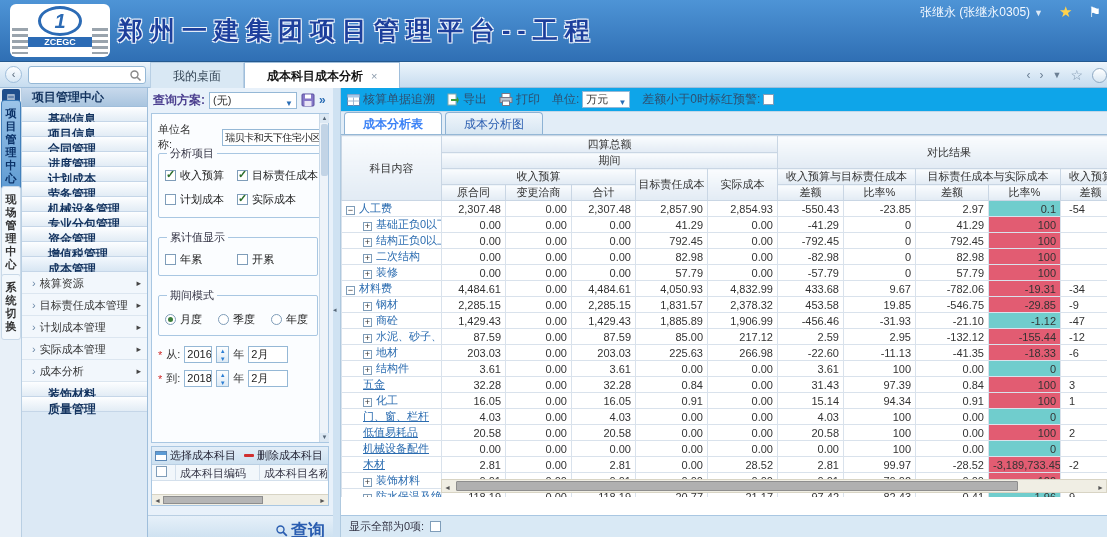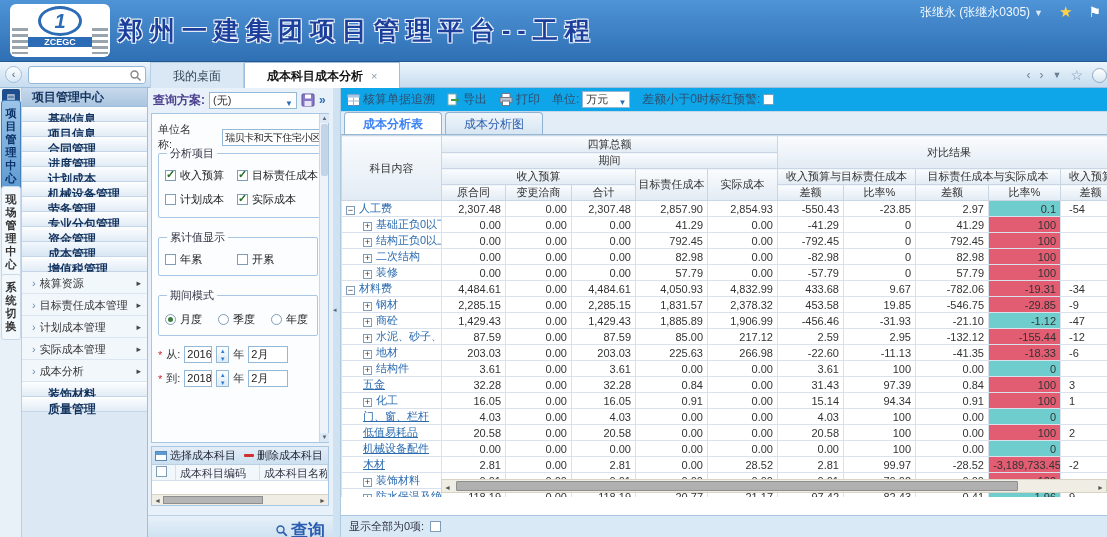--- a/index.html
+++ b/index.html
@@ -226,26 +226,26 @@
     </div>
 
   <div id="menu">
     <div class="menu-header">项目管理中心</div>
     <div>
         <div class="menu-item item">基础信息</div>
         <div class="menu-item item">项目信息</div>
         <div class="menu-item item">合同管理</div>
         <div class="menu-item item">进度管理</div>
         <div class="menu-item item">计划成本</div>
+        <div class="menu-item item">劳务管理</div>
         <div class="menu-item item">机械设备管理</div>
-        <div class="menu-item item">劳务管理</div>
         <div class="menu-item item">专业分包管理</div>
         <div class="menu-item item">资金管理</div>
+        <div class="menu-item item">增值税管理</div>
         <div class="menu-item item-active">成本管理</div>
-        <div class="menu-item item">增值税管理</div>
         <div class="menu-item sub"><span class="sub-prefix">›</span><span>核算资源</span><span class="sub-arrow">▸</span></div>
         <div class="menu-item sub"><span class="sub-prefix">›</span><span>目标责任成本管理</span><span class="sub-arrow">▸</span></div>
         <div class="menu-item sub"><span class="sub-prefix">›</span><span>计划成本管理</span><span class="sub-arrow">▸</span></div>
         <div class="menu-item sub"><span class="sub-prefix">›</span><span>实际成本管理</span><span class="sub-arrow">▸</span></div>
         <div class="menu-item sub"><span class="sub-prefix">›</span><span>成本分析</span><span class="sub-arrow">▸</span></div>
         <div class="menu-item item">装饰材料</div>
         <div class="menu-item item">质量管理</div>
       </div>
   </div>
 

